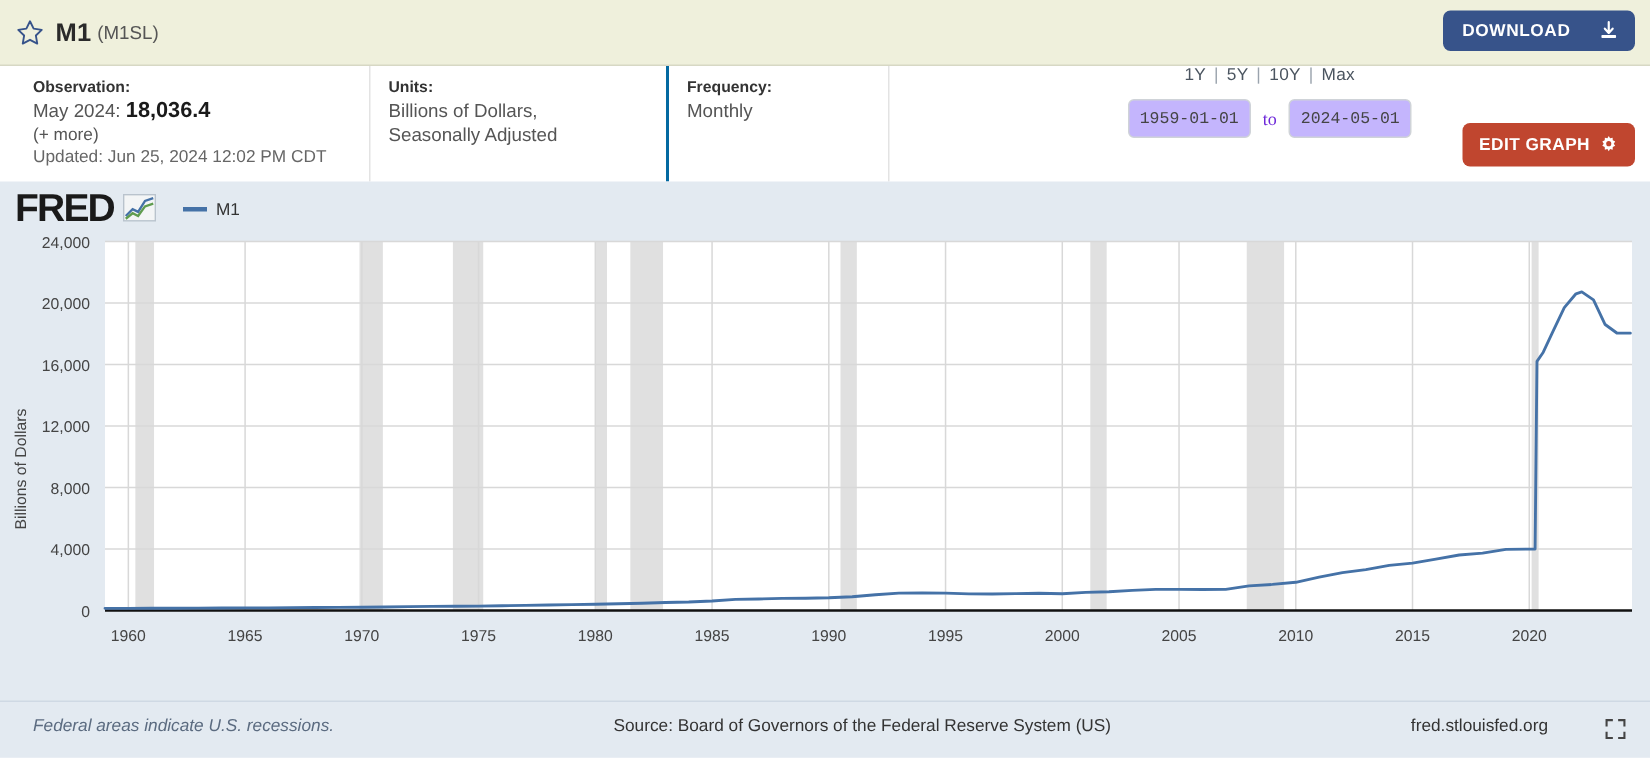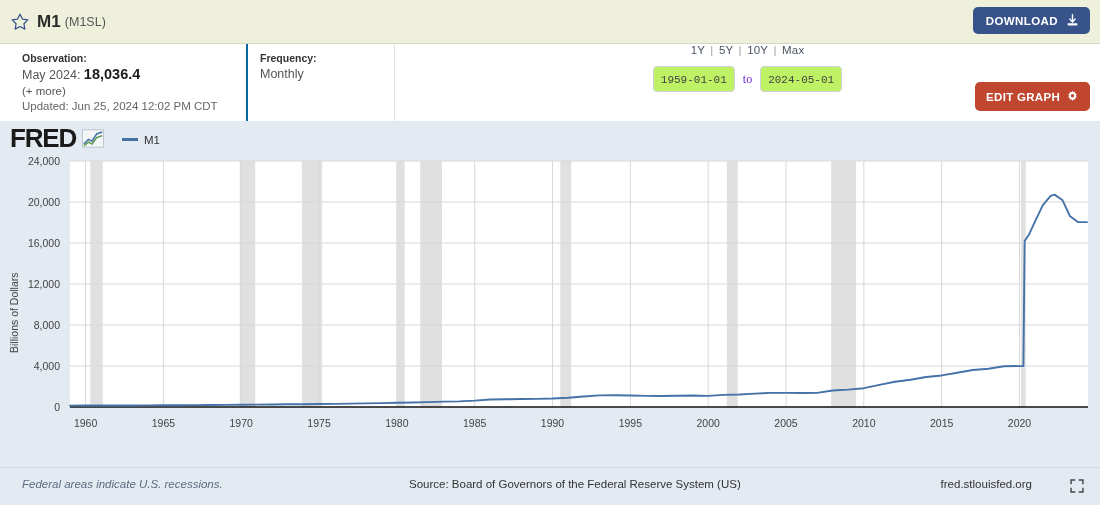--- a/index.html
+++ b/index.html
@@ -52,21 +52,21 @@
     background: #37538a;
     color: #ffffff;
     font-size: 11.5px;
     font-weight: bold;
     letter-spacing: 0.4px;
     padding: 7px 11px 7px 13px;
     border-radius: 5px;
     border: none;
     display: flex;
     align-items: center;
-    gap: 8px;
+    gap: 19px;
     cursor: pointer;
     font-family: "Liberation Sans", sans-serif;
   }
   .dl-icon { width: 13px; height: 13px; display:block; }
 
   
   .infobar {
     height: 77px;
     background: #ffffff;
     display: flex;
@@ -124,21 +124,21 @@
   .range-inputs {
     display: flex;
     align-items: center;
     gap: 8px;
   }
   .date-input {
     width: 82px;
     height: 26px;
     border: 1px solid #cfd3d8;
     border-radius: 4px;
-    background: #bef264;
+    background: #c4b5fd;
     font-family: "Liberation Mono", monospace;
     font-size: 11px;
     color: #444;
     text-align: center;
     line-height: 26px;
     box-sizing: border-box;
   }
   .to-label { font-size: 12px; color: #6d28d9; font-family: Liberation Serif, serif; }
 
   .edit-btn {
@@ -287,20 +287,25 @@
   <div class="info-cell c1">
     <div class="info-label">Observation:</div>
     <div class="info-text">
       <span>May 2024:</span>
       <span class="obs-value">18,036.4</span>
     </div>
     <div class="info-sub link">(+ more)</div>
     <div class="info-sub">Updated: Jun 25, 2024 12:02 PM CDT</div>
   </div>
 
+  <div class="info-cell c2">
+    <div class="info-label">Units:</div>
+    <div class="info-text">Billions of Dollars,</div>
+    <div class="info-text">Seasonally Adjusted</div>
+  </div>
 
   <div class="info-cell c3">
     <div class="info-label">Frequency:</div>
     <div class="info-text">Monthly</div>
   </div>
 
   <div class="range-cell">
     <div class="range-quick">
       <span class="ql">1Y</span>
       <span class="sep">|</span>

